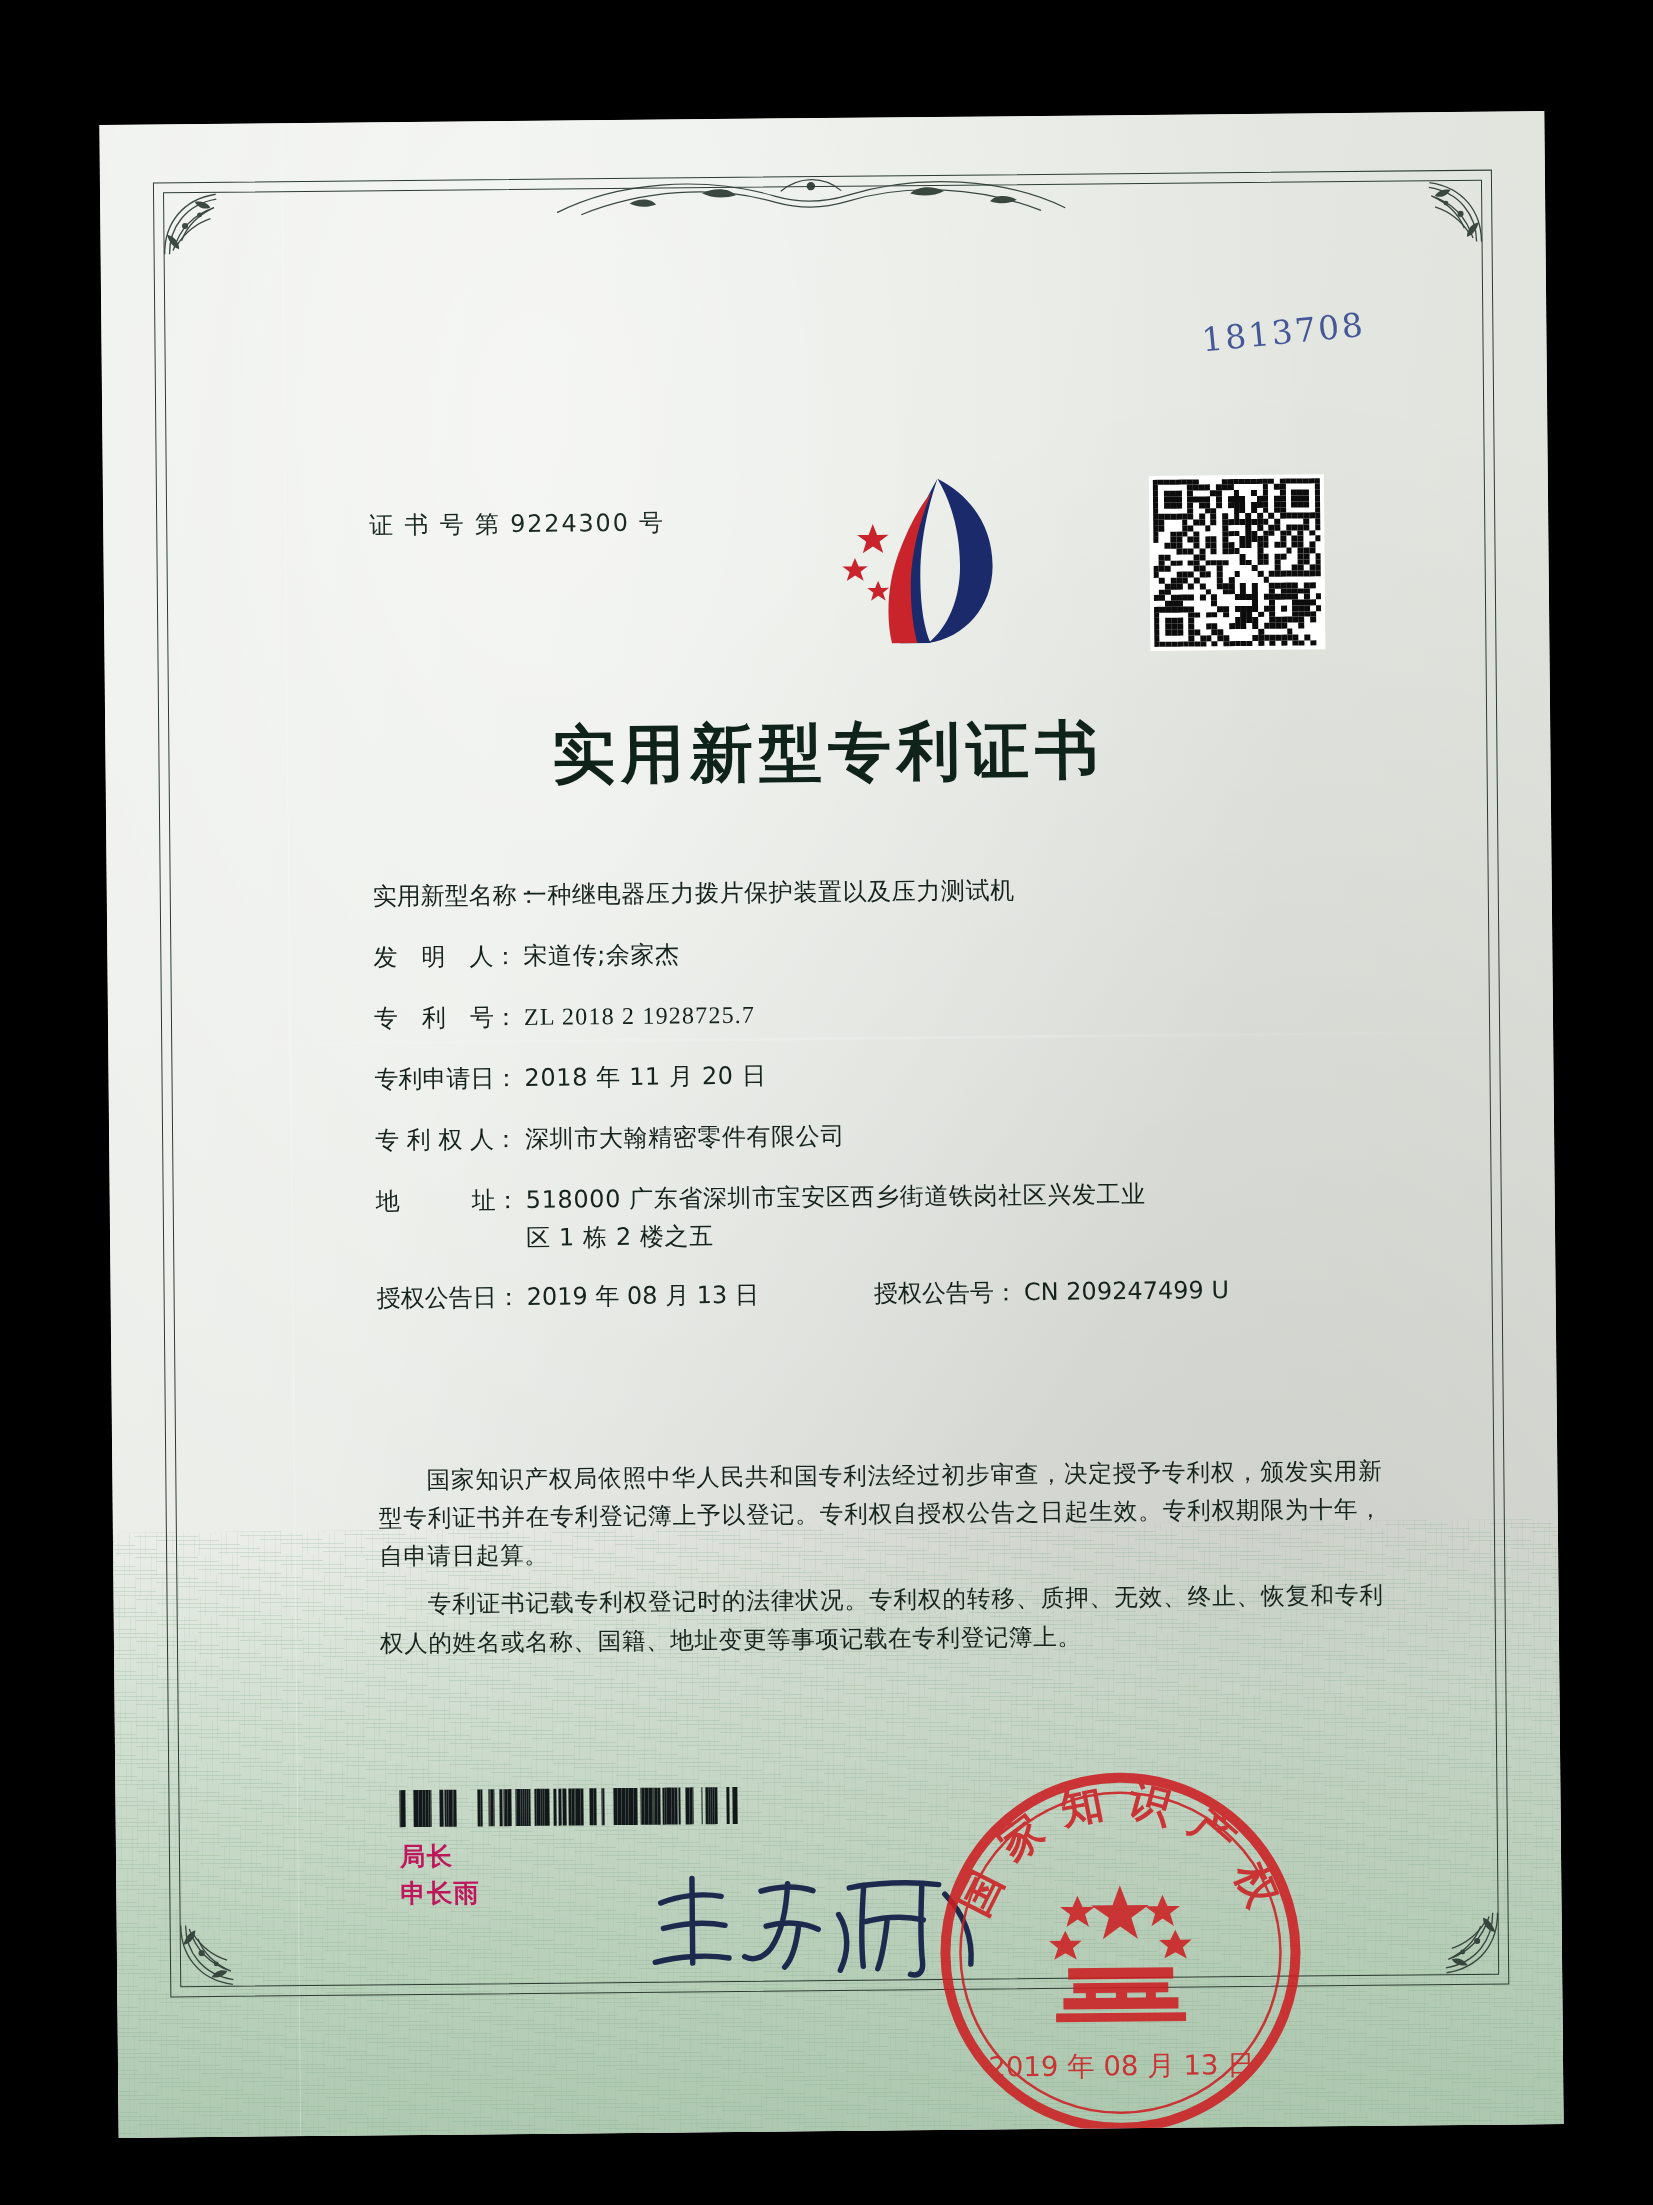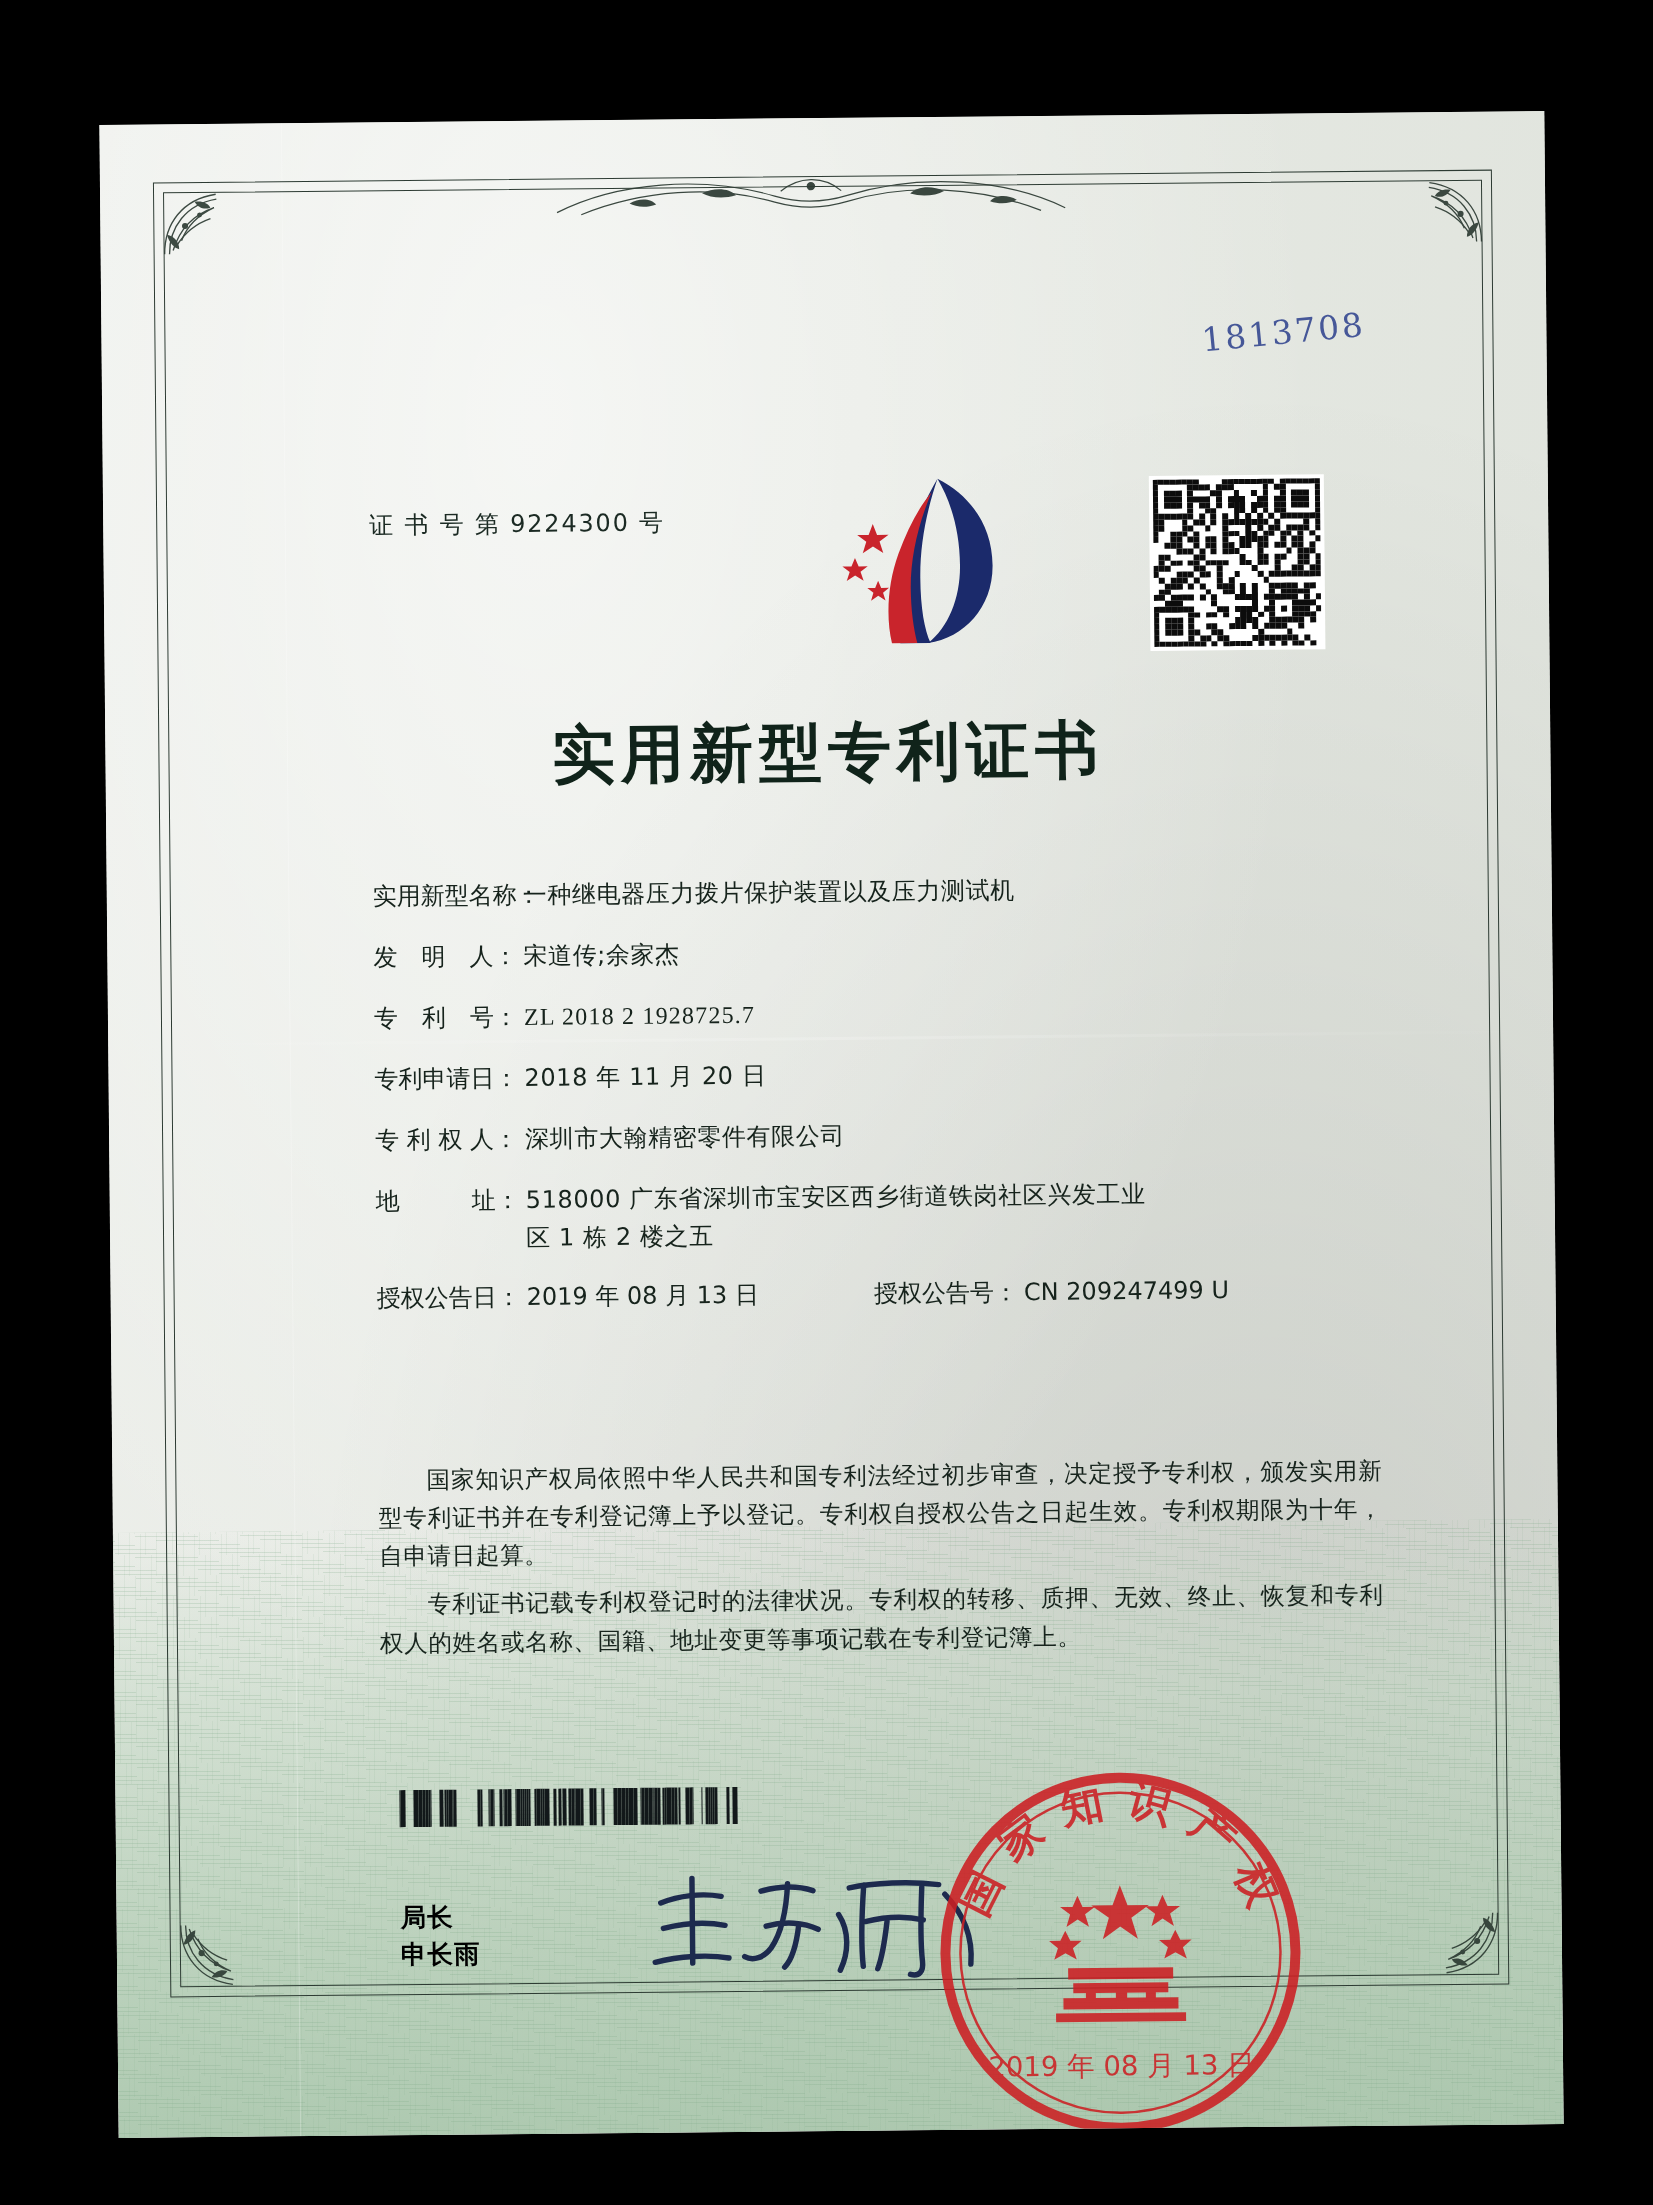--- a/index.html
+++ b/index.html
@@ -273,25 +273,25 @@
     height: 37px;
     display: flex;
     align-items: stretch;
     z-index: 7;
   }
   #barcode i { display: block; height: 100%; }
 
   .signature-block {
     position: absolute;
     left: 284px;
-    top: 1777px;
+    top: 1716px;
     font-family: "DejaVu Sans", sans-serif;
     font-size: 25.4px;
     font-weight: bold;
-    color: #000000;
+    color: #be185d;
     line-height: 1.45;
     letter-spacing: 1.2px;
     z-index: 7;
   }
 
   #sig-script {
     position: absolute;
     left: 520px;
     top: 1741px;
     width: 375px;

